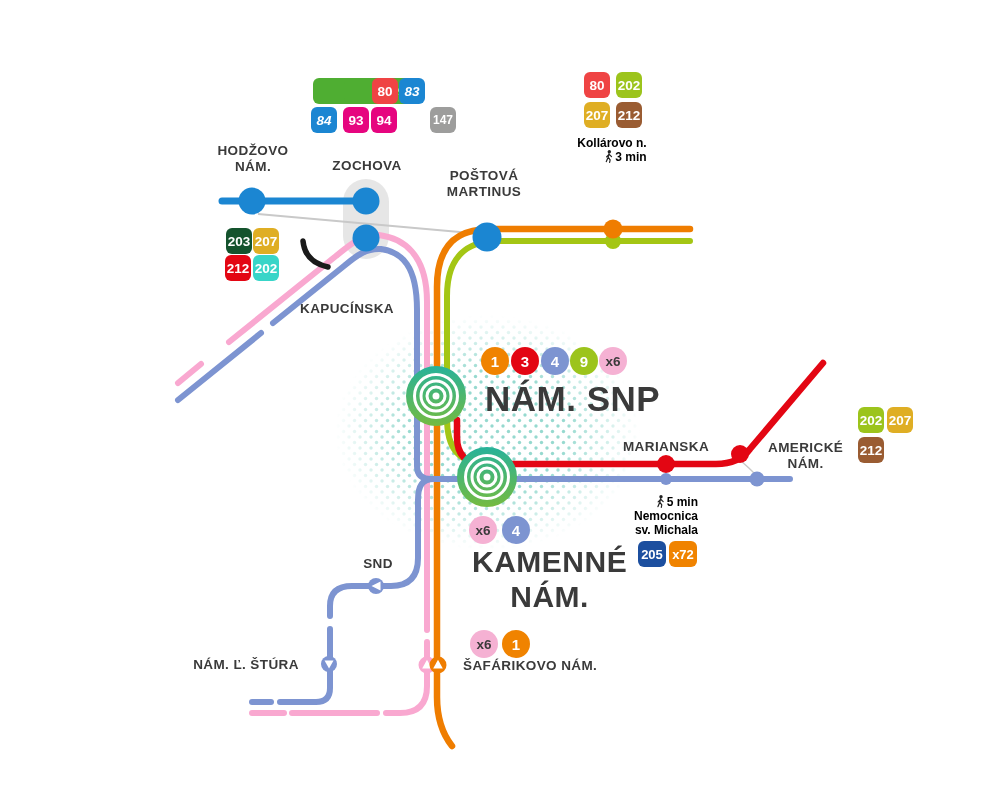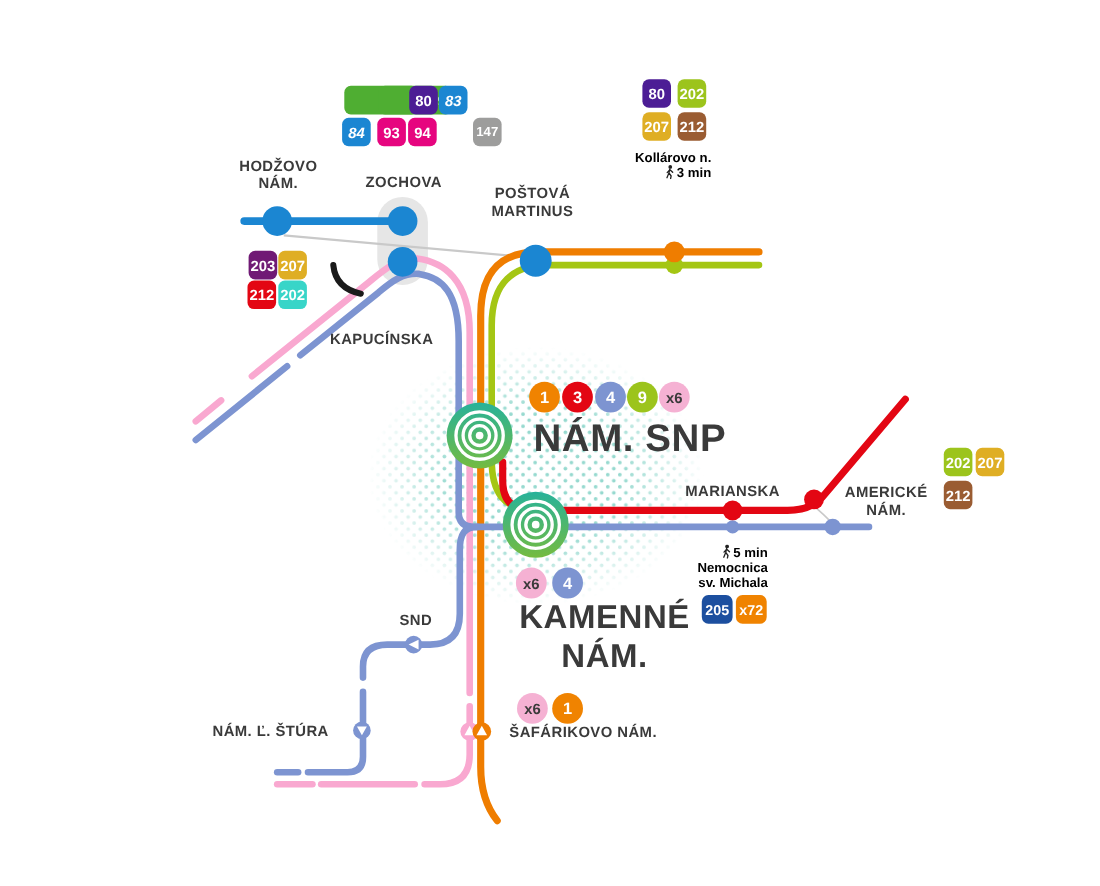--- a/index.html
+++ b/index.html
@@ -17,22 +17,22 @@
         white-space:nowrap;text-align:right;letter-spacing:0;}
   .note .walk{vertical-align:-2px;margin-right:2px;}
   
   .badge{position:absolute;display:flex;align-items:center;justify-content:center;
          color:#fff;font-weight:bold;}
   .sq{width:26px;height:26px;border-radius:6px;font-size:13.5px;}
   .sq.wide{width:28px;font-size:13px;}
   .sq.small{font-size:12px;}
   .ci{width:28px;height:28px;border-radius:50%;font-size:15px;}
   .ci.x6{font-size:13.5px;color:#3a3a3a;font-weight:800;}
-  .c-green{background:#4fae32;padding-left:41px;} .c-lorange{background:#4c1d95;} .c-blue{background:#1b86d2;font-style:italic;}
-  .c-magenta{background:#e6057f;} .c-gray{background:#9d9d9c;margin-left:32px;} .c-plum{background:#701a75;}
+  .c-green{background:#4fae32;padding-left:41px;} .c-lorange{background:#ef4444;} .c-blue{background:#1b86d2;font-style:italic;}
+  .c-magenta{background:#e6057f;} .c-gray{background:#9d9d9c;margin-left:32px;} .c-plum{background:#14532d;}
   .c-gold{background:#dfae24;} .c-red{background:#e30613;} .c-cyan{background:#38d5c8;}
   .c-lime{background:#9cc41c;} .c-brown{background:#9a5c32;} .c-navy{background:#1c4f9f;}
   .c-orange{background:#f08300;} .c-peri{background:#7d94d1;} .c-pink{background:#f5b1d3;}
 </style>
 </head>
 <body>
 
 <div class="map">
 
   <svg class="canvas" width="1000" height="805" viewBox="0 0 1000 805">

